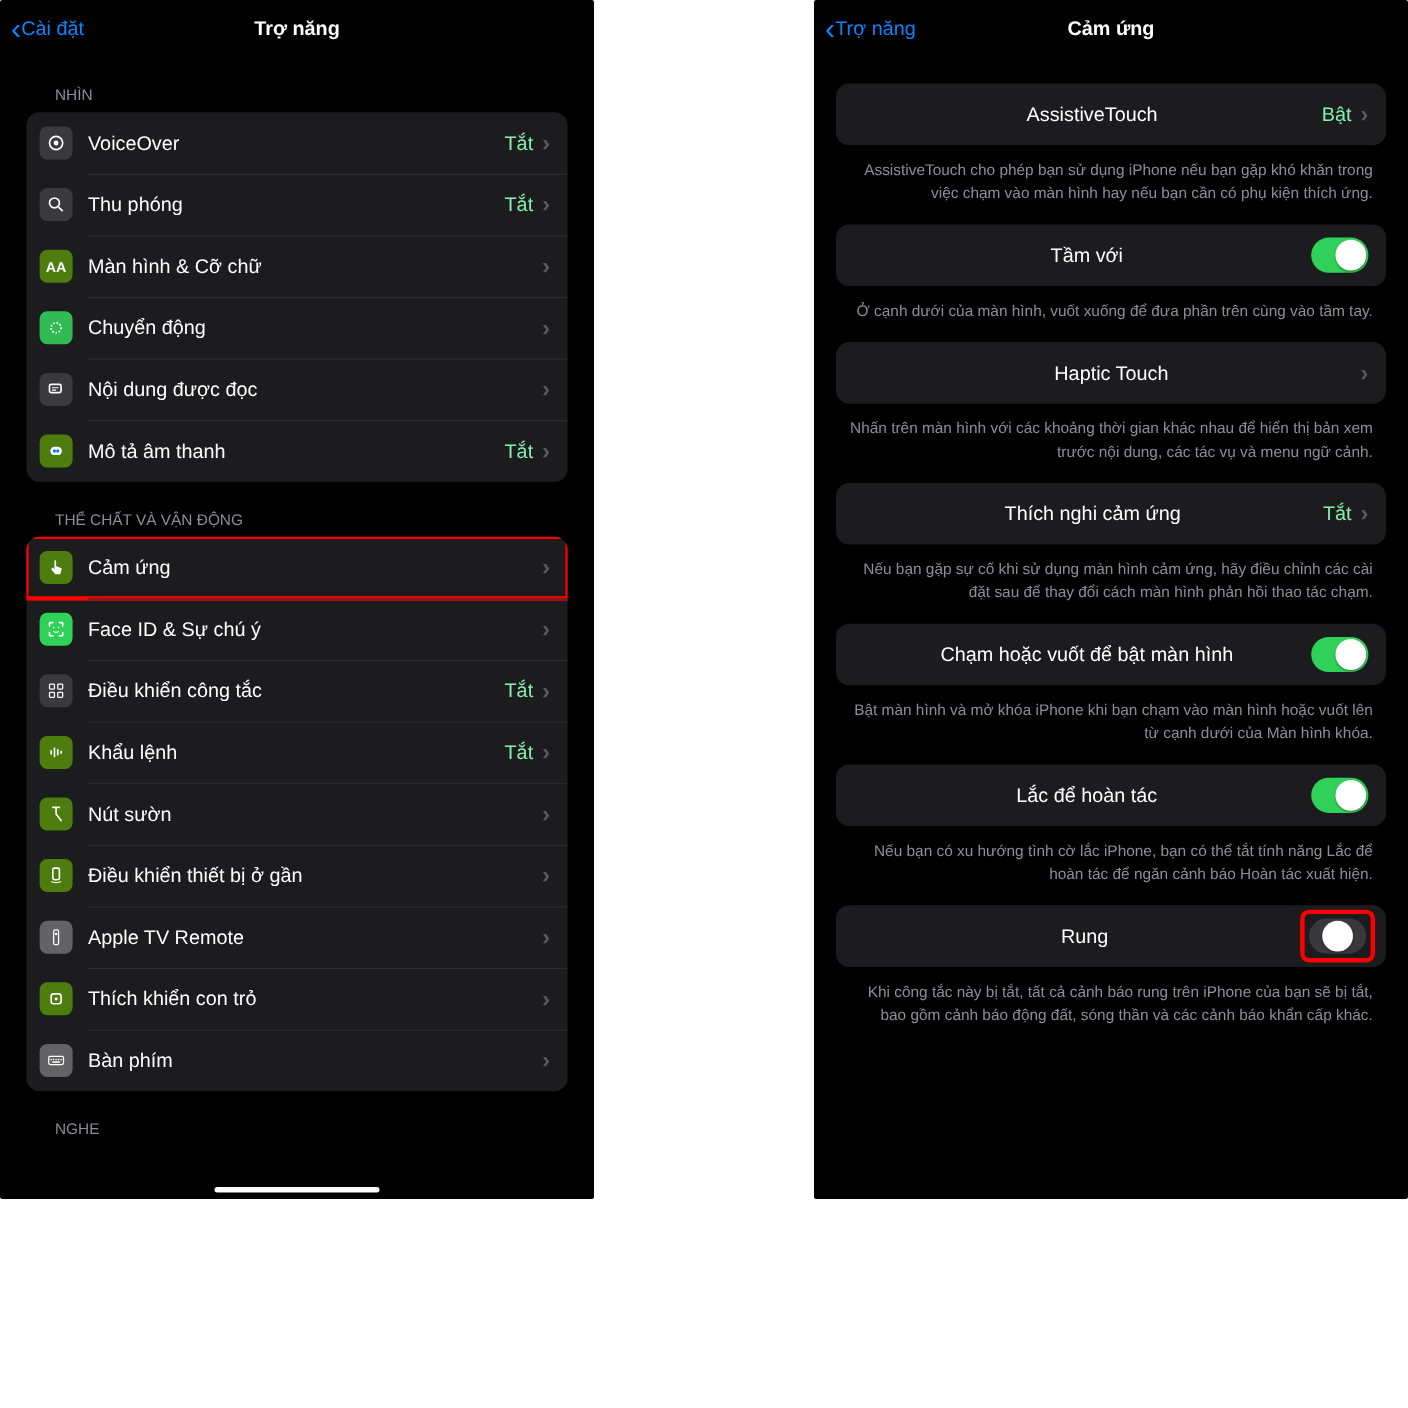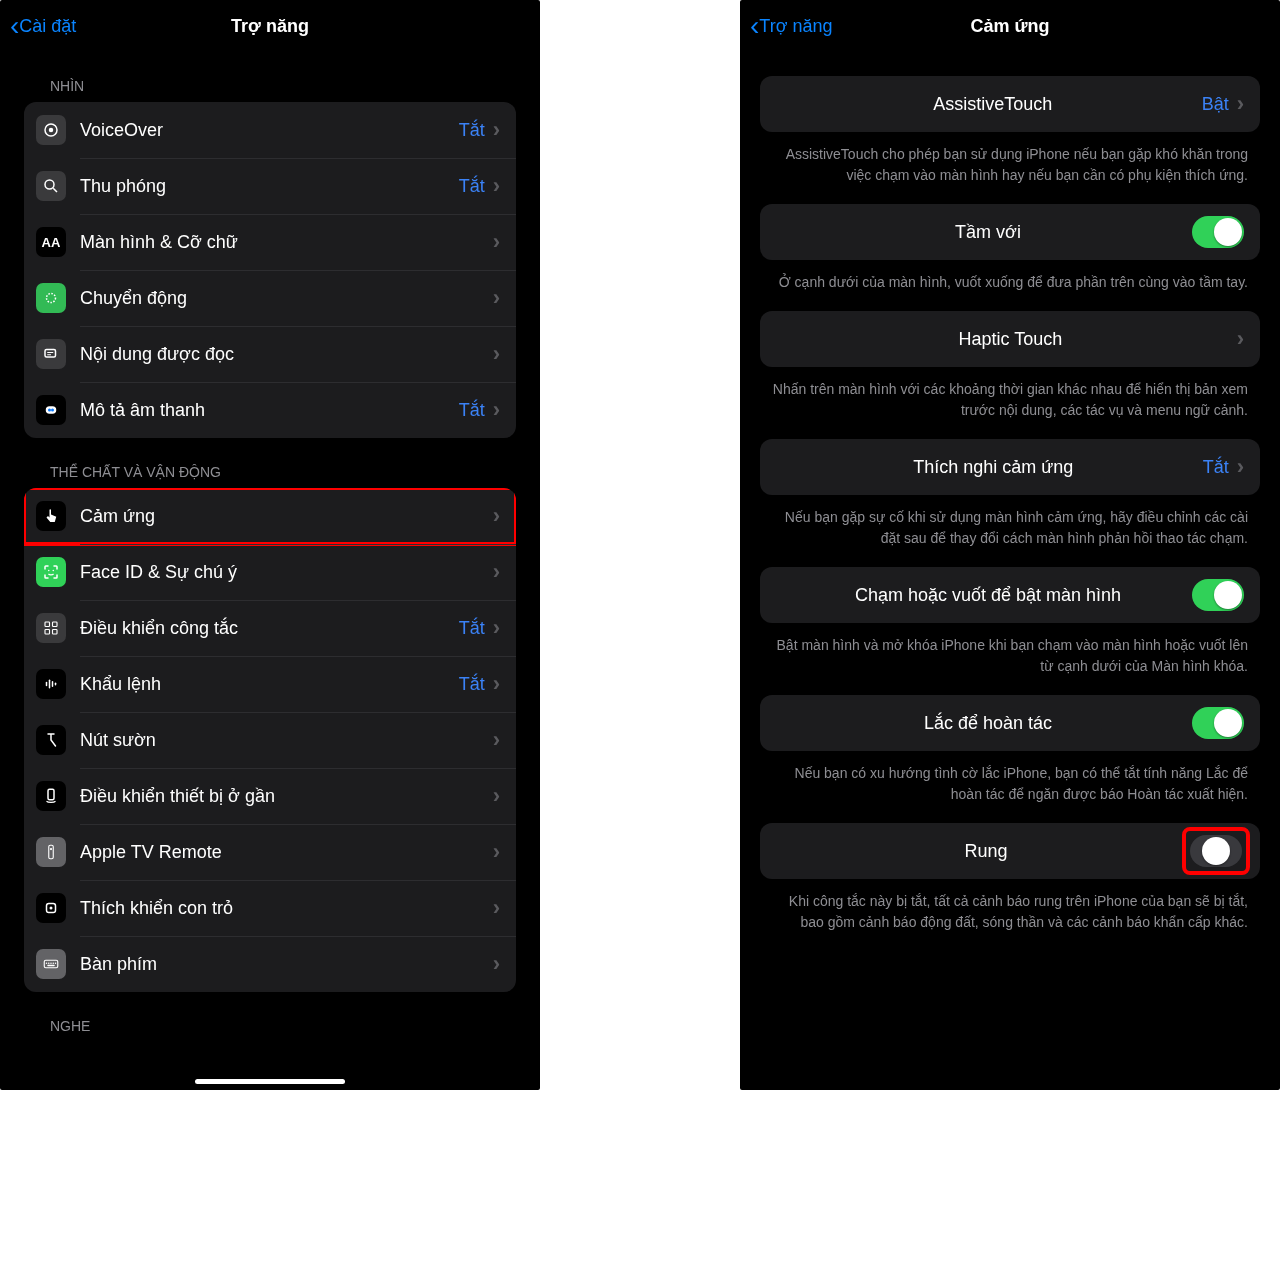--- a/index.html
+++ b/index.html
@@ -108,27 +108,27 @@
     border-radius: 7px;
     display: flex;
     align-items: center;
     justify-content: center;
     margin-right: 14px;
     flex: 0 0 auto;
     font-size: 16px;
     color: #fff;
   }
   .ic-gray { background: #3a3a3c; }
-  .ic-blue { background: #000000; }
+  .ic-blue { background: #4d7c0f; }
   .ic-green { background: #30d158; }
   .ic-darkgray { background: #636366; }
   .ic-dgreen { background: #32ba55; }
 
   .row-label { flex: 1 1 auto; font-size: 18px; color: #fff; }
-  .row-value { color: #3b82f6; font-size: 18px; margin-right: 8px; }
+  .row-value { color: #86efac; font-size: 18px; margin-right: 8px; }
   .row-chevron {
     color: #5a5a5e;
     font-size: 22px;
     font-weight: 600;
     line-height: 1;
   }
 
   .footer-text {
     color: #8e8e93;
     font-size: 14px;
@@ -451,21 +451,21 @@
 
       <div style="height:10px"></div>
       <div class="group">
         <div class="row">
           <div class="row-label">Lắc để hoàn tác</div>
           <div class="switch on">
               <div class="knob"></div>
             </div>
         </div>
       </div>
-      <div class="footer-text">Nếu bạn có xu hướng tình cờ lắc iPhone, bạn có thể tắt tính năng Lắc để hoàn tác để ngăn được báo Hoàn tác xuất hiện.</div>
+      <div class="footer-text">Nếu bạn có xu hướng tình cờ lắc iPhone, bạn có thể tắt tính năng Lắc để hoàn tác để ngăn cảnh báo Hoàn tác xuất hiện.</div>
 
       <div style="height:10px"></div>
       <div class="group">
         <div class="row">
           <div class="row-label">Rung</div>
           <span class="highlight-switch">
             <div class="switch off">
                 <div class="knob" style="left:12px;"></div>
               </div>
           </span>

